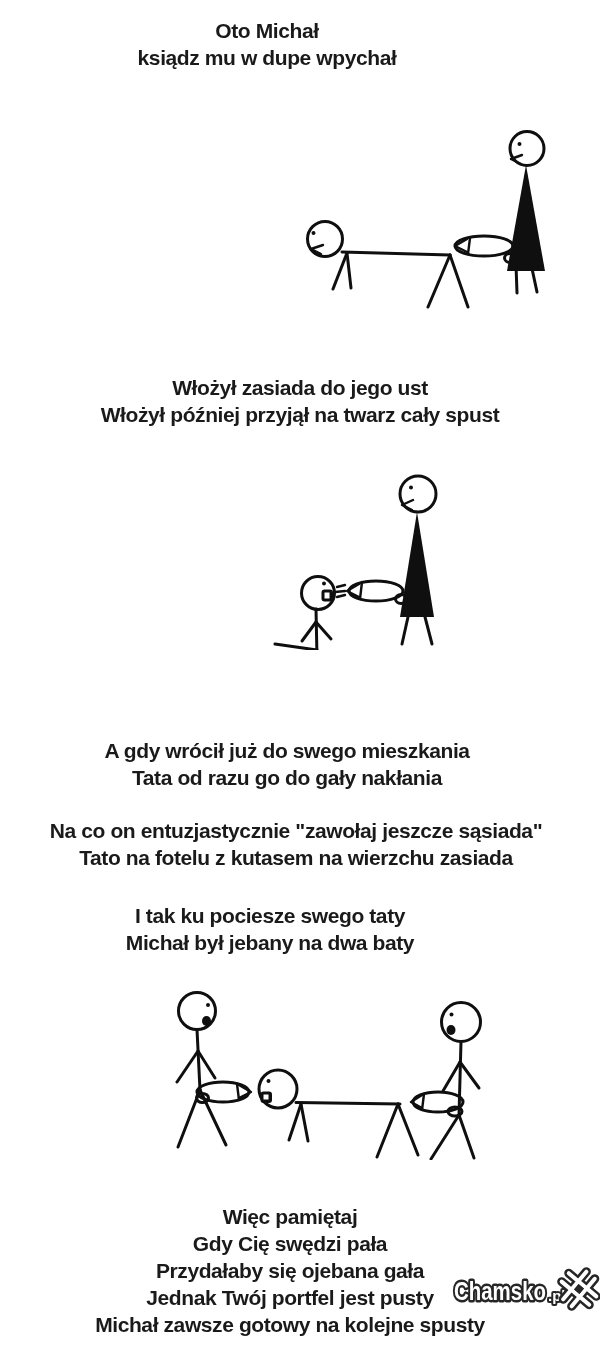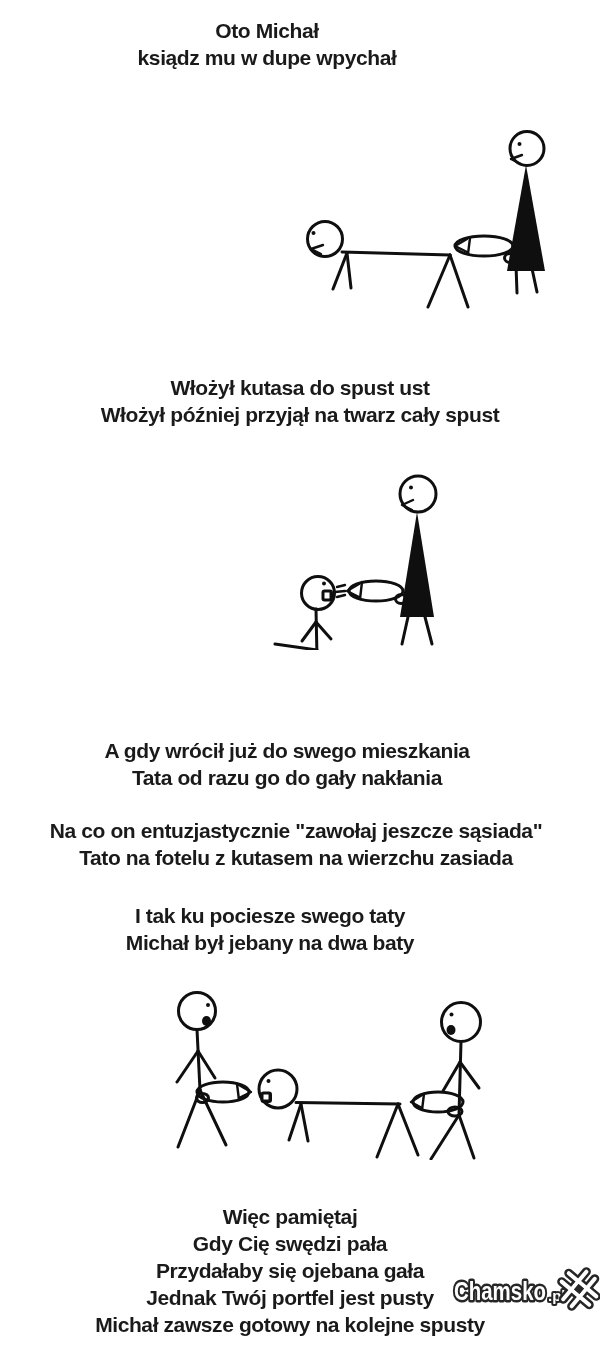--- a/index.html
+++ b/index.html
@@ -55,21 +55,21 @@
 
     <circle class="outline headfill" cx="247" cy="23.5" r="17"></circle>
     <circle class="solid" cx="239.5" cy="19" r="2"></circle>
     <path class="thin" d="M 242,30 L 231,34 L 241,39"></path>
     <polygon class="solid" points="246,40 227,146 265,146"></polygon>
     <path d="M 236,140 L 237,168"></path>
     <path d="M 251,139 L 257,167"></path>
   </svg>
 
   <div class="verse" style="top:374px;left:0px;">
-    <div class="line">Włożył kutasa do spust ust</div>
+    <div class="line">Włożył zasiada do jego ust</div>
     <div class="line">Włożył później przyjął na twarz cały spust</div>
   </div>
 
   <svg class="panel" style="left:260px;top:465px;" width="200" height="185" viewBox="0 0 200 185">
 
     <circle class="outline headfill" cx="158" cy="29" r="18"></circle>
     <circle class="solid" cx="151" cy="22.5" r="2"></circle>
     <path class="thin" d="M 153,35 L 142,40 L 152,45"></path>
     <polygon class="solid" points="157,47 140,152 174,152"></polygon>
     <path d="M 148,152 L 142,179"></path>

